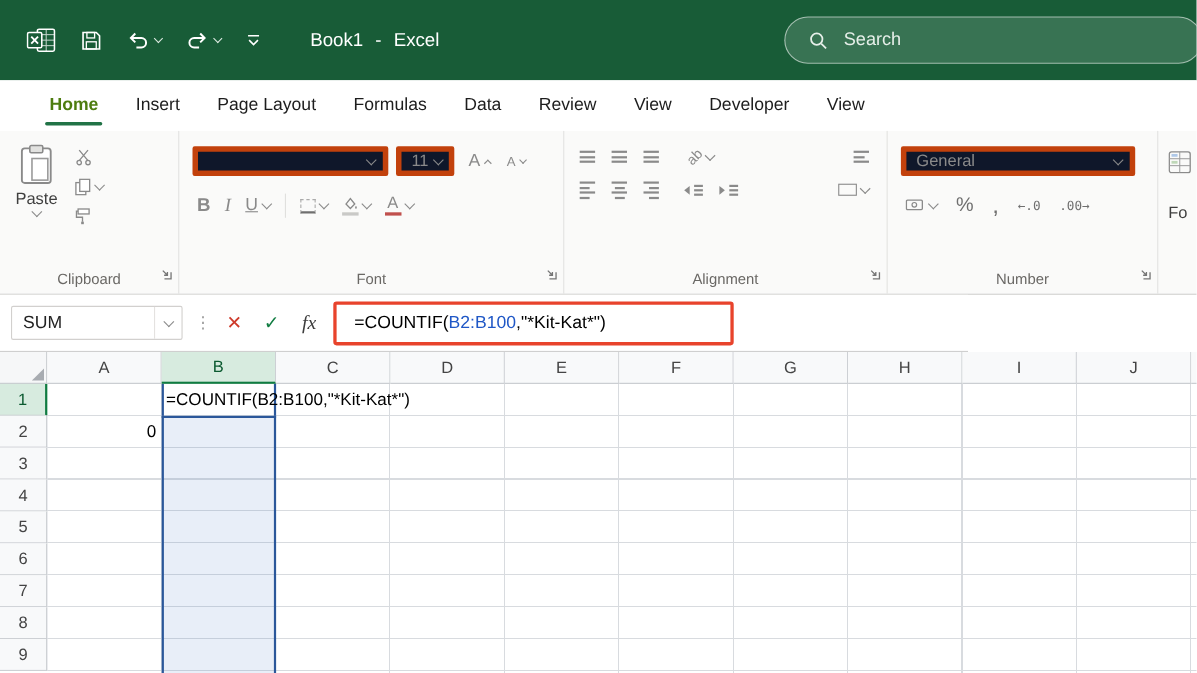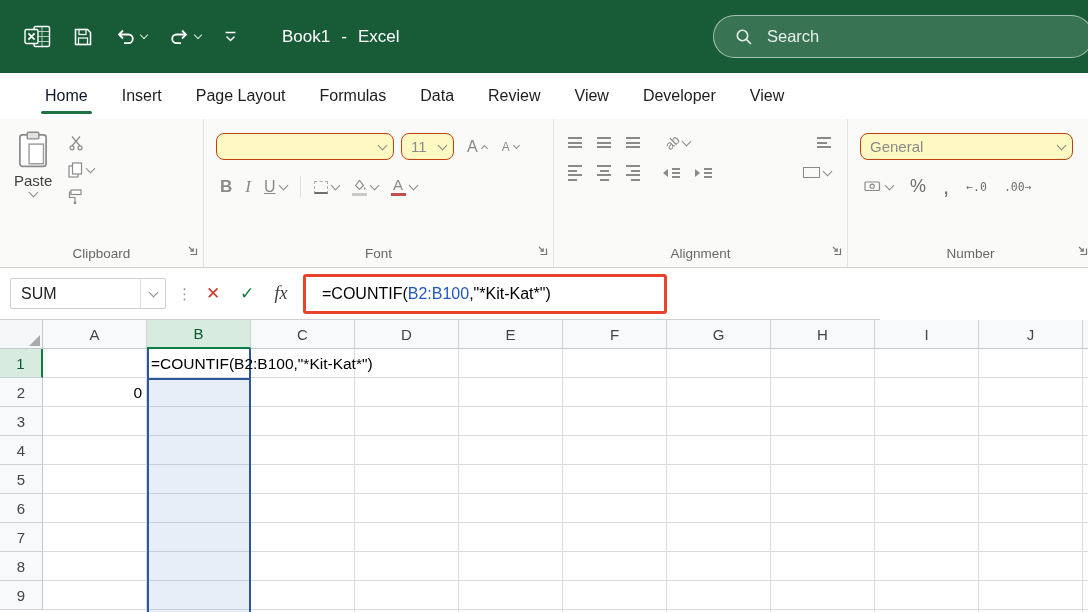--- a/index.html
+++ b/index.html
@@ -15,40 +15,40 @@
     background:rgba(255,255,255,0.14);border:1px solid rgba(255,255,255,0.55);
     display:flex;align-items:center;gap:14px;padding-left:21px;box-sizing:border-box;color:#E6EFE9;font-size:16.5px;}
   .chev{display:inline-block;width:6px;height:6px;border-right:1.4px solid #8A8A8A;border-bottom:1.4px solid #8A8A8A;transform:rotate(45deg);margin-top:-3px;}
   .chev.white{border-color:#DCEAE1;width:5px;height:5px;}
   .chev.up{transform:rotate(-135deg);margin-top:4px;}
   .chev.tiny{width:4px;height:4px;}
 
   
   #menubar{position:absolute;left:0;top:73px;width:1088px;height:46px;background:#fff;display:flex;align-items:center;padding-left:28px;box-sizing:border-box;}
   .tab{position:relative;padding:0 17px;font-size:16px;color:#1d1d1d;height:46px;line-height:46px;cursor:default;}
-  .tab.active{font-weight:400;color:#0f172a;}
+  .tab.active{font-weight:700;color:#4d7c0f;}
   .tab.active::after{content:"";position:absolute;left:13px;right:13px;bottom:5px;height:3px;background:#217346;border-radius:2px;}
 
   
   #ribbon{position:absolute;left:0;top:119px;width:1088px;height:149px;background:#FAFAF9;border-bottom:1px solid #D2D2D0;box-sizing:border-box;display:flex;}
   .rgroup{position:relative;height:148px;border-right:1px solid #E3E3E1;box-sizing:border-box;flex-shrink:0;}
   .rgroup-label{position:absolute;bottom:6px;left:0;right:0;text-align:center;font-size:13.5px;color:#6a6865;}
   .launcher{position:absolute;right:5px;bottom:7px;}
   .gray{color:#8A8A8A;}
   .icon-btn{display:flex;align-items:center;gap:4px;}
 
   
   .clip-body{display:flex;padding:12px 0 0 14px;gap:16px;}
   .paste-big{display:flex;flex-direction:column;align-items:center;gap:3px;}
   .paste-lbl{font-size:15px;color:#3f3f3f;}
   .mini-col{display:flex;flex-direction:column;gap:11px;padding-top:4px;}
 
   
   .font-body{padding:14px 0 0 12px;}
-  .selbox{height:27px;background:#fef9c3;border:1px solid #c2410c;box-sizing:border-box;display:flex;align-items:center;border-radius:8px;}
+  .selbox{height:27px;background:#0f172a;border:5px solid #c2410c;box-sizing:border-box;display:flex;align-items:center;border-radius:2px;}
   .selbox .val{flex:1;padding-left:9px;font-size:15px;color:#8A8A8A;}
   .selbox .dd{width:22px;display:flex;justify-content:center;}
   .row{display:flex;align-items:center;}
   .font-row2{margin-top:16px;gap:13px;padding-left:4px;}
   .bletter{font-weight:700;font-size:17px;}
   .iletter{font-family:"Liberation Serif", serif;font-style:italic;font-size:17px;}
   .uletter{font-size:16px;text-decoration:underline;}
   .vdiv{width:1px;height:22px;background:#E0E0DE;}
   .border-icon{width:14px;height:13px;border:1px dashed #ABABAB;border-bottom:2px solid #6f6f6f;box-sizing:border-box;display:inline-block;}
   .stack{display:flex;flex-direction:column;align-items:center;gap:2px;}
@@ -184,21 +184,21 @@
     <div class="tab">Formulas</div>
     <div class="tab">Data</div>
     <div class="tab">Review</div>
     <div class="tab">View</div>
     <div class="tab">Developer</div>
     <div class="tab">View</div>
   </div>
 
   <div id="ribbon">
 
-    <div class="rgroup" style="width:204px">
+    <div class="rgroup" style="width:163px">
       <div class="clip-body">
         <div class="paste-big">
           <svg width="32" height="38" viewBox="0 0 24 29">
             <rect x="2" y="3" width="20" height="24" rx="2" fill="#fff" stroke="#8A8A8A" stroke-width="1.3"></rect>
             <rect x="7.5" y="1" width="9" height="5" rx="1" fill="#E2E2E0" stroke="#8A8A8A" stroke-width="1.1"></rect>
             <rect x="9" y="10" width="11" height="15" fill="#fff" stroke="#9A9A9A" stroke-width="1.1"></rect>
           </svg>
           <span class="paste-lbl">Paste</span>
           <span class="chev"></span>
         </div>

